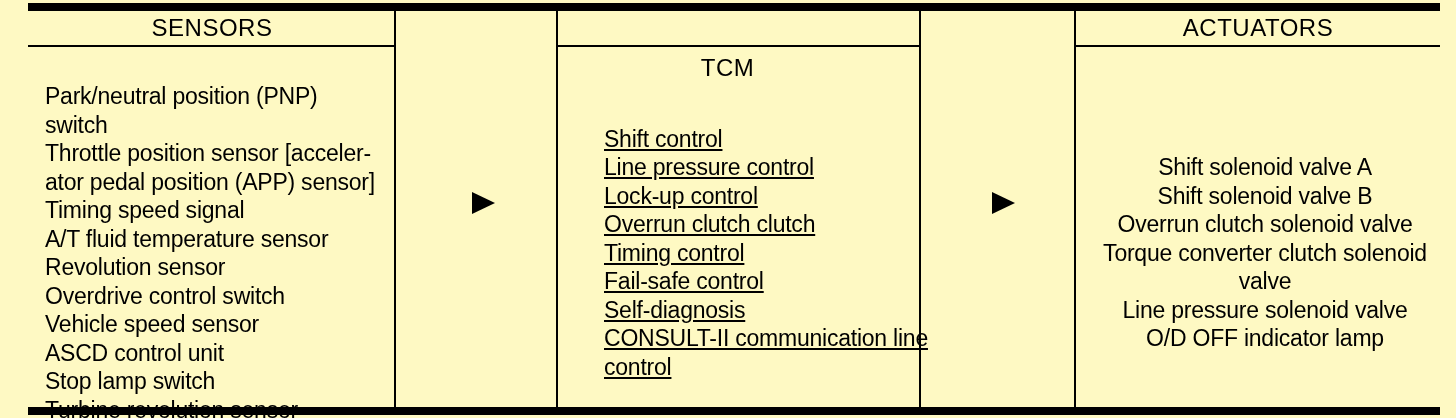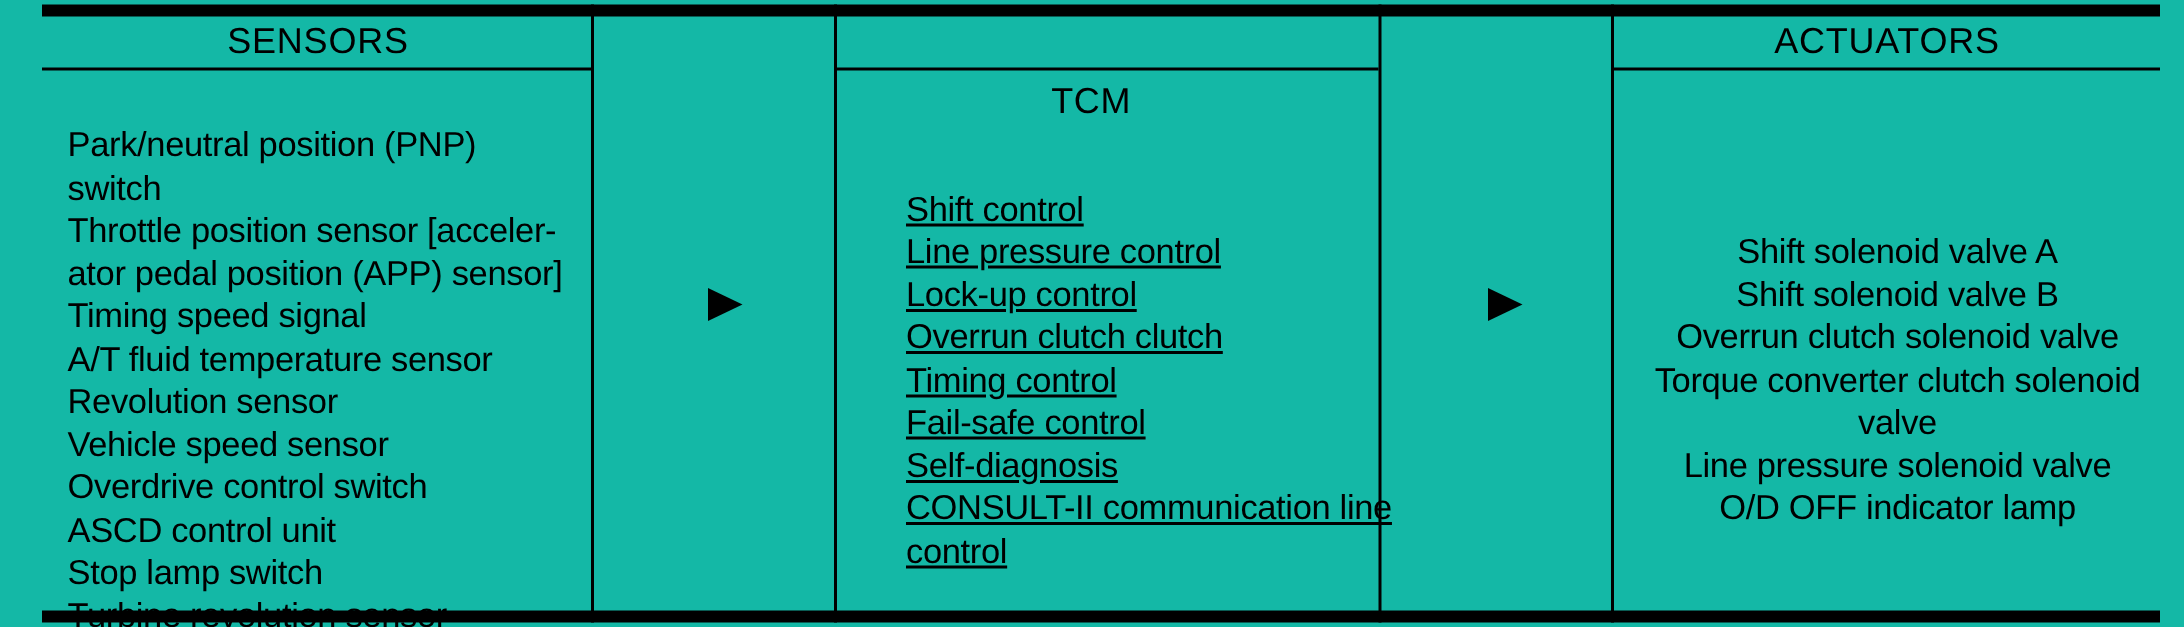--- a/index.html
+++ b/index.html
@@ -1,20 +1,20 @@
 <!DOCTYPE html>
 <html><head>
 <meta charset="utf-8">
 <style>
   html, body { margin: 0; padding: 0; background: #ffffff; }
   .diagram {
     position: relative;
     width: 1456px;
     height: 418px;
-    background: #14b8a6;
+    background: #fef9c3;
     color: #000000;
     font-family: "Liberation Sans", sans-serif;
     overflow: hidden;
   }
   .hbar {
     position: absolute;
     left: 28px;
     width: 1412px;
     height: 8px;
     background: #000000;
@@ -105,22 +105,22 @@
   <div class="col-header h3">ACTUATORS</div>
 
   <div class="col-items c1">
       <div class="diagram-item">Park/neutral position (PNP)
 switch</div>
       <div class="diagram-item">Throttle position sensor [acceler-
 ator pedal position (APP) sensor]</div>
       <div class="diagram-item">Timing speed signal</div>
       <div class="diagram-item">A/T fluid temperature sensor</div>
       <div class="diagram-item">Revolution sensor</div>
+      <div class="diagram-item">Overdrive control switch</div>
       <div class="diagram-item">Vehicle speed sensor</div>
-      <div class="diagram-item">Overdrive control switch</div>
       <div class="diagram-item">ASCD control unit</div>
       <div class="diagram-item">Stop lamp switch</div>
       <div class="diagram-item">Turbine revolution sensor</div>
     </div>
   <div class="col-items c2">
       <div class="diagram-item">Shift control</div>
       <div class="diagram-item">Line pressure control</div>
       <div class="diagram-item">Lock-up control</div>
       <div class="diagram-item">Overrun clutch clutch</div>
       <div class="diagram-item">Timing control</div>

